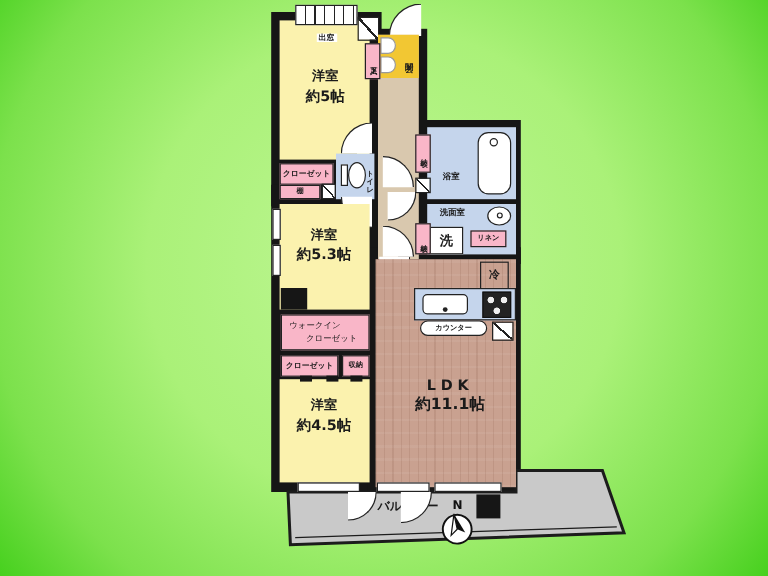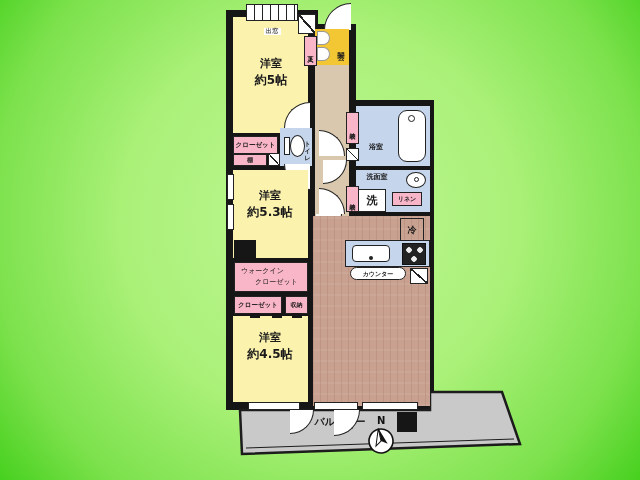--- a/index.html
+++ b/index.html
@@ -59,21 +59,21 @@
   <div class="abs arc" style="left:290px;top:410px;width:24px;height:24px;border-radius:0 0 100% 0;border-bottom:1.5px solid #222;border-right:1.5px solid #222;"></div>
   <div class="abs arc" style="left:334px;top:410px;width:26px;height:26px;border-radius:0 0 100% 0;border-bottom:1.5px solid #222;border-right:1.5px solid #222;"></div>
 
   <div class="abs fill yellow" style="left:233px;top:17px;width:75px;height:116px;"></div>
   <div class="abs roomlbl" style="left:238px;top:52px;width:66px;height:42px;">
     <span style="font-size:11px;">洋室</span>
     <span style="font-size:12px;">約5帖</span>
   </div>
 
   <div class="abs white-box" style="left:246px;top:4px;width:52px;height:17px;background-image:repeating-linear-gradient(90deg,transparent 0 7px,#222 7px 8px);display:flex;align-items:center;justify-content:center;">
-    <span style="font-size:6.5px;font-weight:normal;background:#fff;padding:0 2px;line-height:1.1;margin-top:38px;">出窓</span>
+    <span style="font-size:6.5px;font-weight:bold;background:#fff;padding:0 2px;line-height:1.1;margin-top:38px;">出窓</span>
   </div>
   <div class="abs hatch" style="left:298px;top:14px;width:18px;height:20px;"></div>
 
   <div class="abs arc" style="left:324px;top:3px;width:27px;height:27px;border-radius:100% 0 0 0;border-top:1.5px solid #222;border-left:1.5px solid #222;"></div>
   <div class="abs fill beige" style="left:315px;top:29px;width:34px;height:187px;"></div>
   <div class="abs fill gold" style="left:315px;top:29px;width:34px;height:36px;">
     <div class="abs" style="left:2px;top:2px;width:13px;height:14px;background:#fff;border:1px solid #999;border-radius:0 100% 100% 0;"></div>
     <div class="abs" style="left:2px;top:18px;width:13px;height:14px;background:#fff;border:1px solid #999;border-radius:0 100% 100% 0;"></div>
   </div>
   <div class="abs chip vchip" style="left:334px;top:32px;width:12px;height:30px;font-size:7px;color:#1a1a1a;">玄関</div>
@@ -125,20 +125,24 @@
     <div class="abs" style="left:6px;top:4px;width:38px;height:17px;background:#fff;border:1.2px solid #222;border-radius:4px;">
       <div class="abs" style="left:16px;top:10px;width:4px;height:4px;background:#222;border-radius:50%;"></div>
     </div>
     <div class="abs" style="left:56px;top:2px;width:24px;height:22px;border:1px solid #111;
       background:radial-gradient(circle at 6px 6px,#eee 2.5px,transparent 3px),radial-gradient(circle at 17px 6px,#eee 2.5px,transparent 3px),radial-gradient(circle at 11px 15px,#eee 2.5px,transparent 3px),#232323;"></div>
   </div>
   <div class="abs chip" style="left:350px;top:267px;width:56px;height:13px;background:#fff;border:1.2px solid #222;border-radius:7px;font-size:6px;">
     <span>カウンター</span>
   </div>
   <div class="abs hatch" style="left:410px;top:268px;width:18px;height:16px;"></div>
+  <div class="abs roomlbl" style="left:330px;top:306px;width:90px;height:48px;">
+    <span style="font-size:12px;letter-spacing:4px;">LDK</span>
+    <span style="font-size:13px;">約11.1帖</span>
+  </div>
 
   <div class="abs fill yellow" style="left:233px;top:170px;width:75px;height:88px;"></div>
   <div class="abs roomlbl" style="left:237px;top:184px;width:66px;height:42px;">
     <span style="font-size:11px;">洋室</span>
     <span style="font-size:12px;">約5.3帖</span>
   </div>
   <div class="abs win" style="left:227px;top:174px;width:7px;height:26px;"></div>
   <div class="abs win" style="left:227px;top:204px;width:7px;height:26px;"></div>
   <div class="abs wall" style="left:234px;top:240px;width:22px;height:18px;"></div>
 

